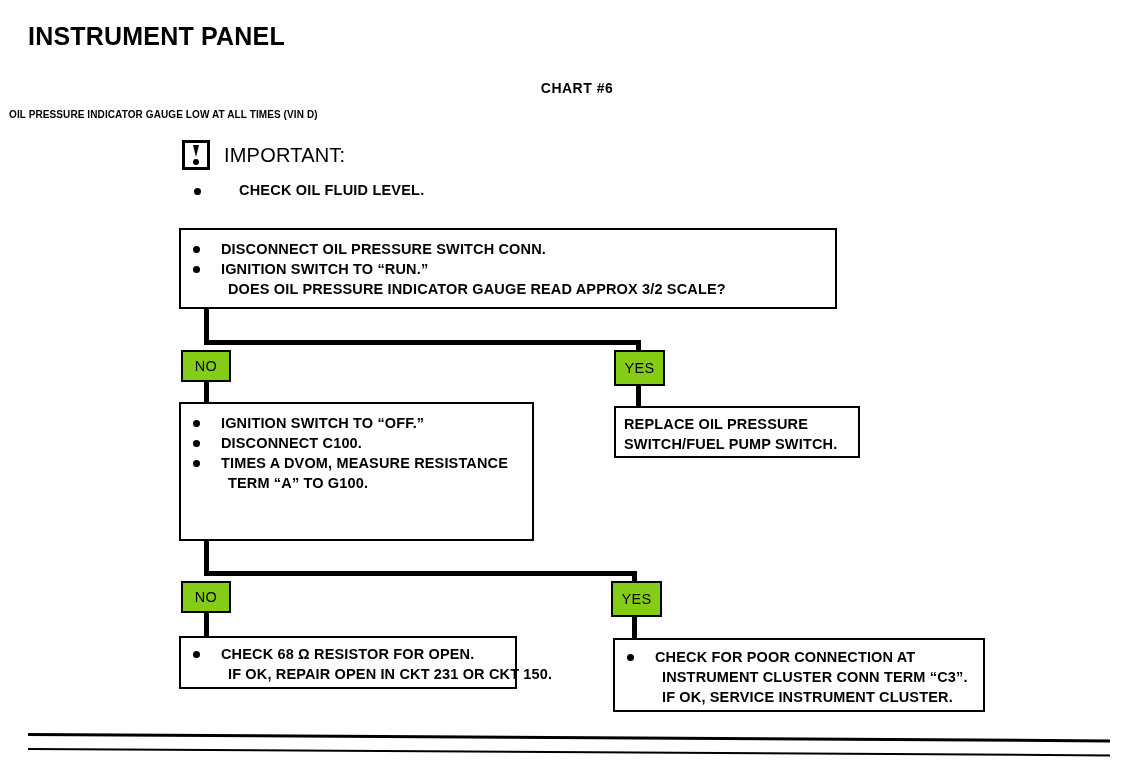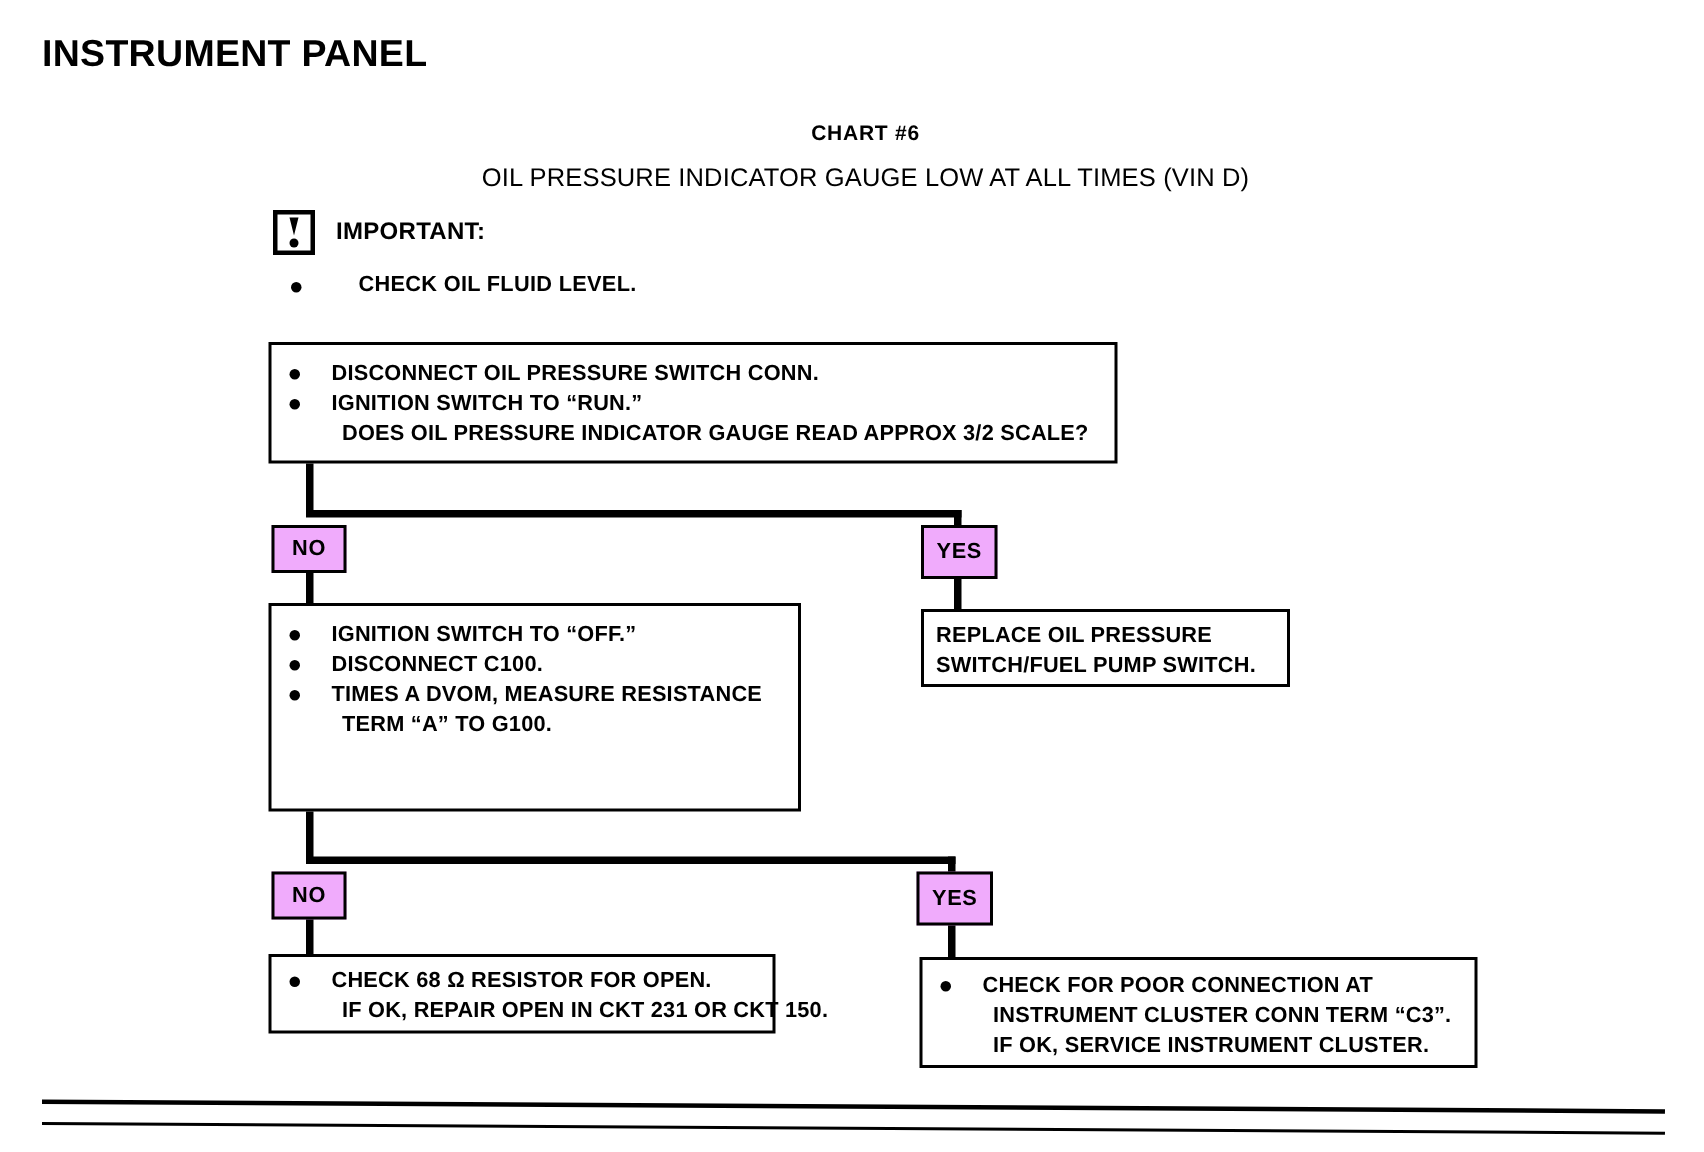--- a/index.html
+++ b/index.html
@@ -42,23 +42,23 @@
     letter-spacing: 0.5px;
   }
   
   .chart-number span { display: inline-block; transform: translateX(9px); }
 
   .chart-subtitle {
     position: absolute;
     left: 0;
     right: 0;
     top: 109px;
-    text-align: center;
-    font-size: 17px;
-    font-weight: normal;
+    text-align: left;
+    font-size: 10px;
+    font-weight: bold;
     letter-spacing: 0.1px;
   }
   .chart-subtitle span { display: inline-block; transform: translateX(9px); }
 
   
   .important-block {
     position: absolute;
     left: 182px;
     top: 140px;
     width: 520px;
@@ -94,22 +94,22 @@
   }
   .warn-icon .bang::after {
     content: "";
     position: absolute;
     bottom: 0; left: 0.5px;
     width: 6px; height: 6px;
     border-radius: 50%;
     background: #000;
   }
   .important-label {
-    font-size: 16px;
-    font-weight: bold;
+    font-size: 20px;
+    font-weight: normal;
     letter-spacing: 0.2px;
   }
   .important-bullet-row {
     display: flex;
     margin-top: 12px;
     padding-left: 12px;
   }
   .important-bullet-row .dot {
     width: 7px; height: 7px;
     border-radius: 50%;
@@ -151,27 +151,27 @@
     margin-top: 7px;
     flex: none;
   }
   .line .txt { margin-left: 21px; }
   .line.cont .txt { margin-left: 28px; }
   .line.cont .dot { visibility: hidden; }
 
   .label-box {
     position: absolute;
     border: 2.5px solid #000;
-    background: #f0abfc;
+    background: #84cc16;
     box-sizing: border-box;
     display: flex;
     align-items: center;
     justify-content: center;
     font-size: 14.5px;
-    font-weight: bold;
+    font-weight: normal;
     letter-spacing: 0.4px;
     z-index: 3;
   }
 
   .conn {
     position: absolute;
     background: #000;
     z-index: 1;
   }
 
@@ -218,21 +218,21 @@
   <div class="conn" style="left:636px; top:384px; width:5px; height:24px;"></div>
 
   <div class="conn" style="left:204px; top:539px; width:5px; height:36px;"></div>
   <div class="conn" style="left:204px; top:571px; width:433px; height:5px;"></div>
   <div class="conn" style="left:632px; top:571px; width:5px; height:26px;"></div>
 
   <div class="conn" style="left:204px; top:611px; width:5px; height:27px;"></div>
 
   <div class="conn" style="left:632px; top:615px; width:5px; height:25px;"></div>
 
-  <div class="node" style="left:179px; top:228px; width:566px; height:81px;">
+  <div class="node" style="left:179px; top:228px; width:658px; height:81px;">
     <div class="node-body">
       <div class="line">
           <span class="dot"></span>
           <span class="txt">DISCONNECT OIL PRESSURE SWITCH CONN.</span>
         </div>
       <div class="line">
           <span class="dot"></span>
           <span class="txt">IGNITION SWITCH TO “RUN.”</span>
         </div>
       <div class="line cont">

